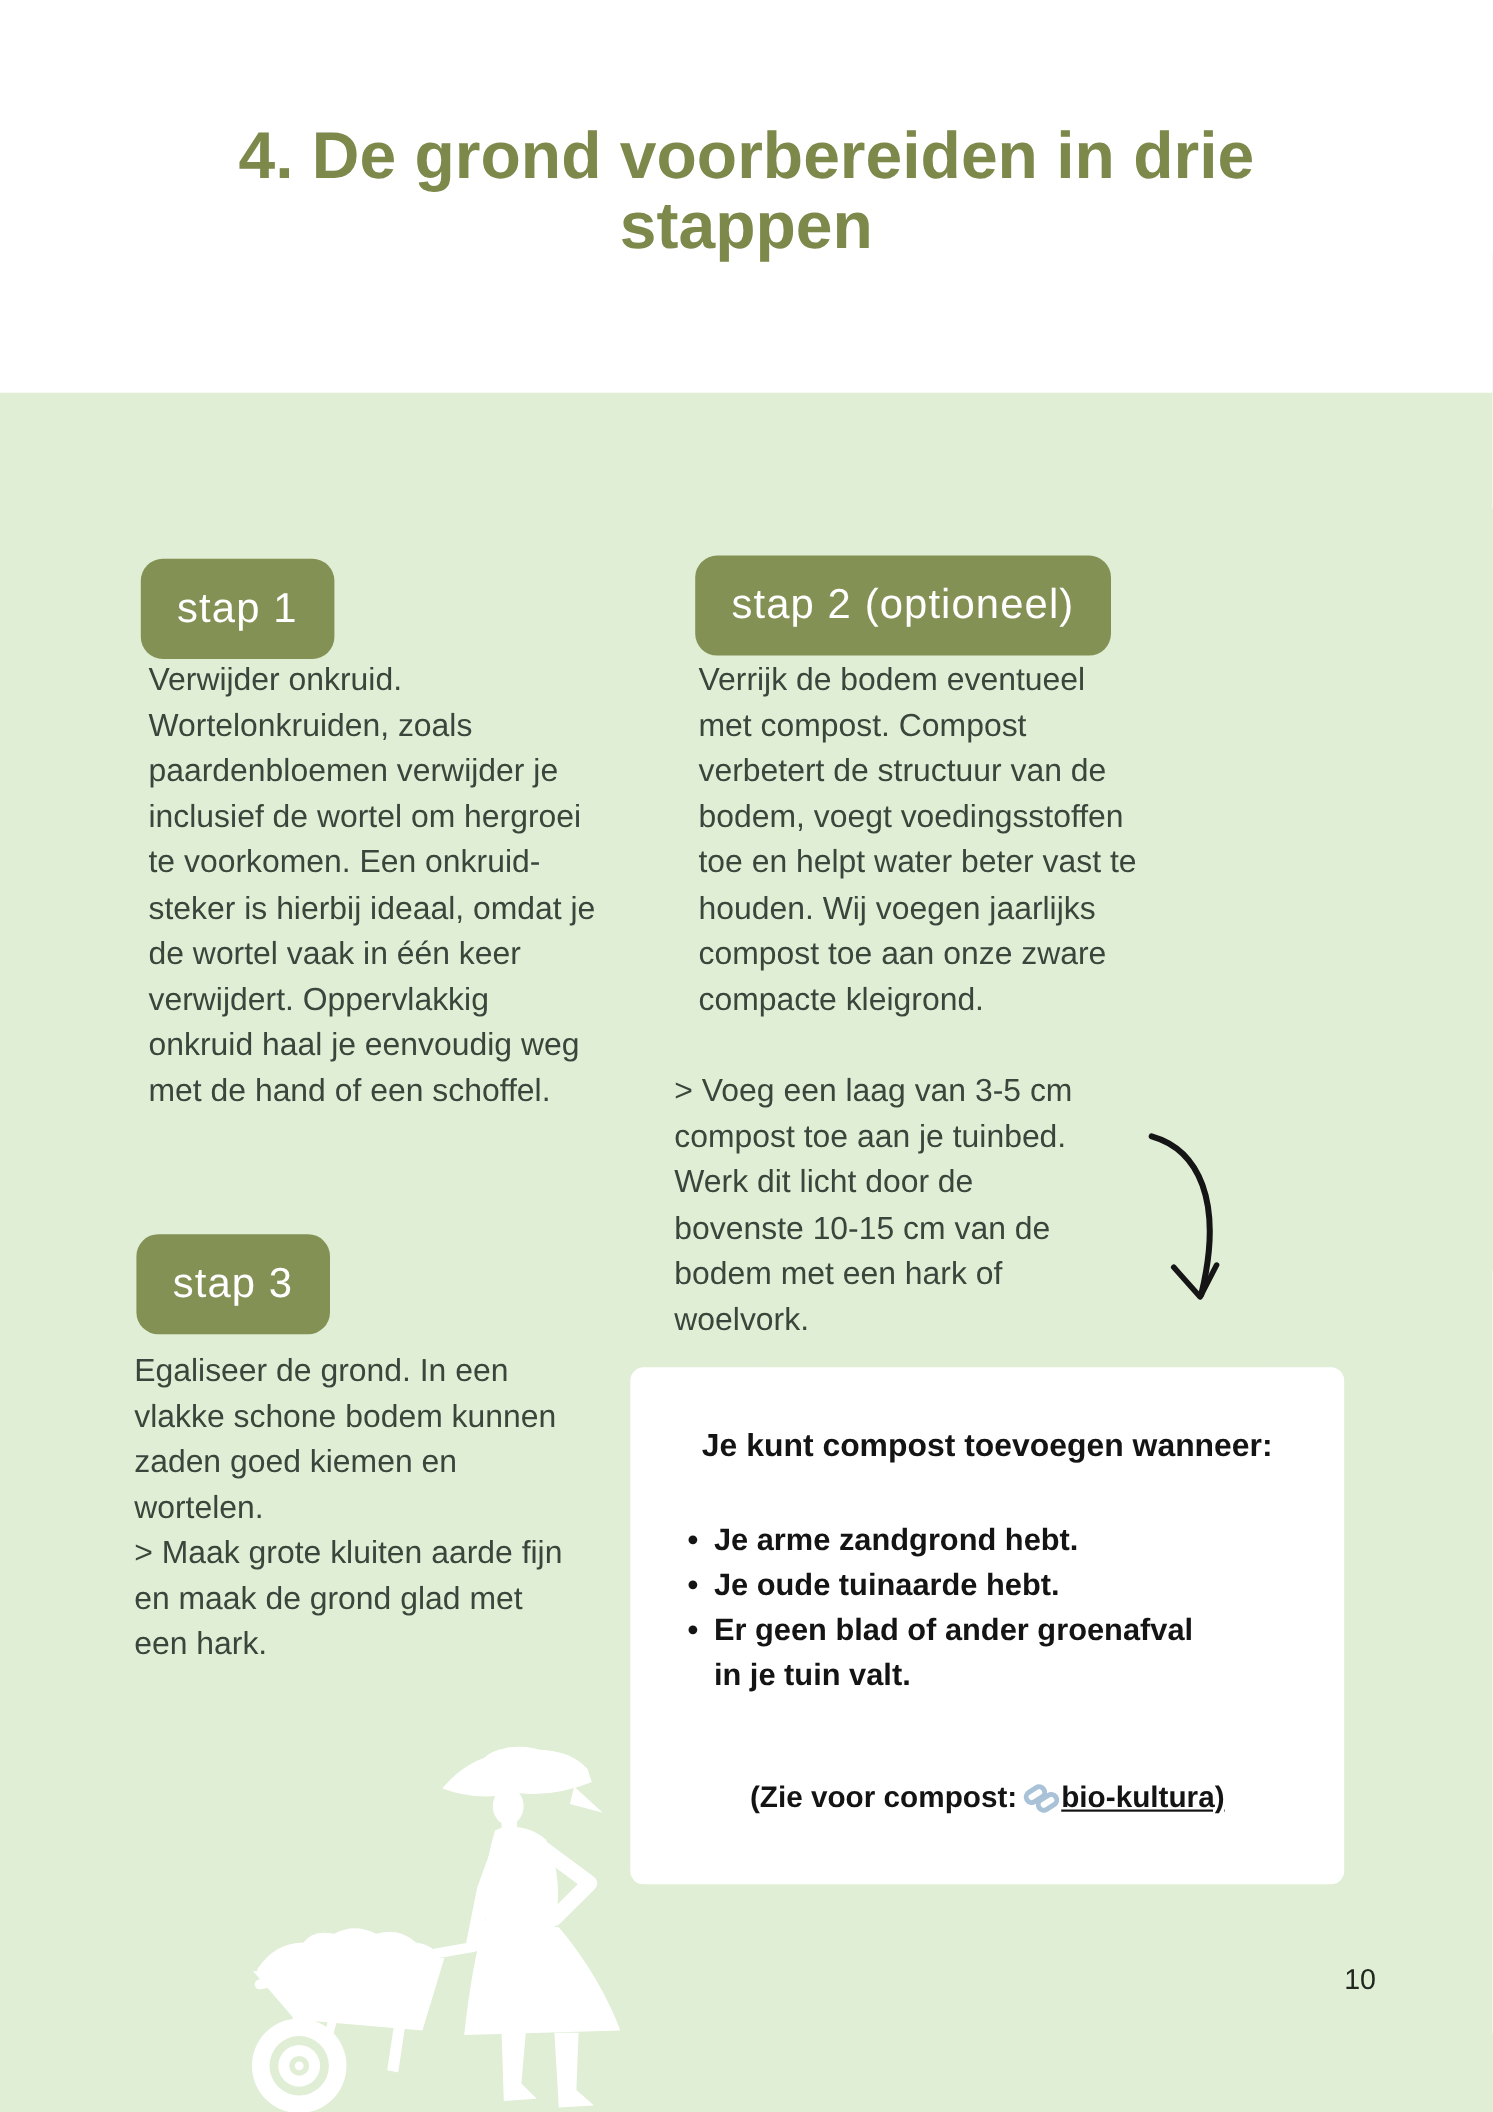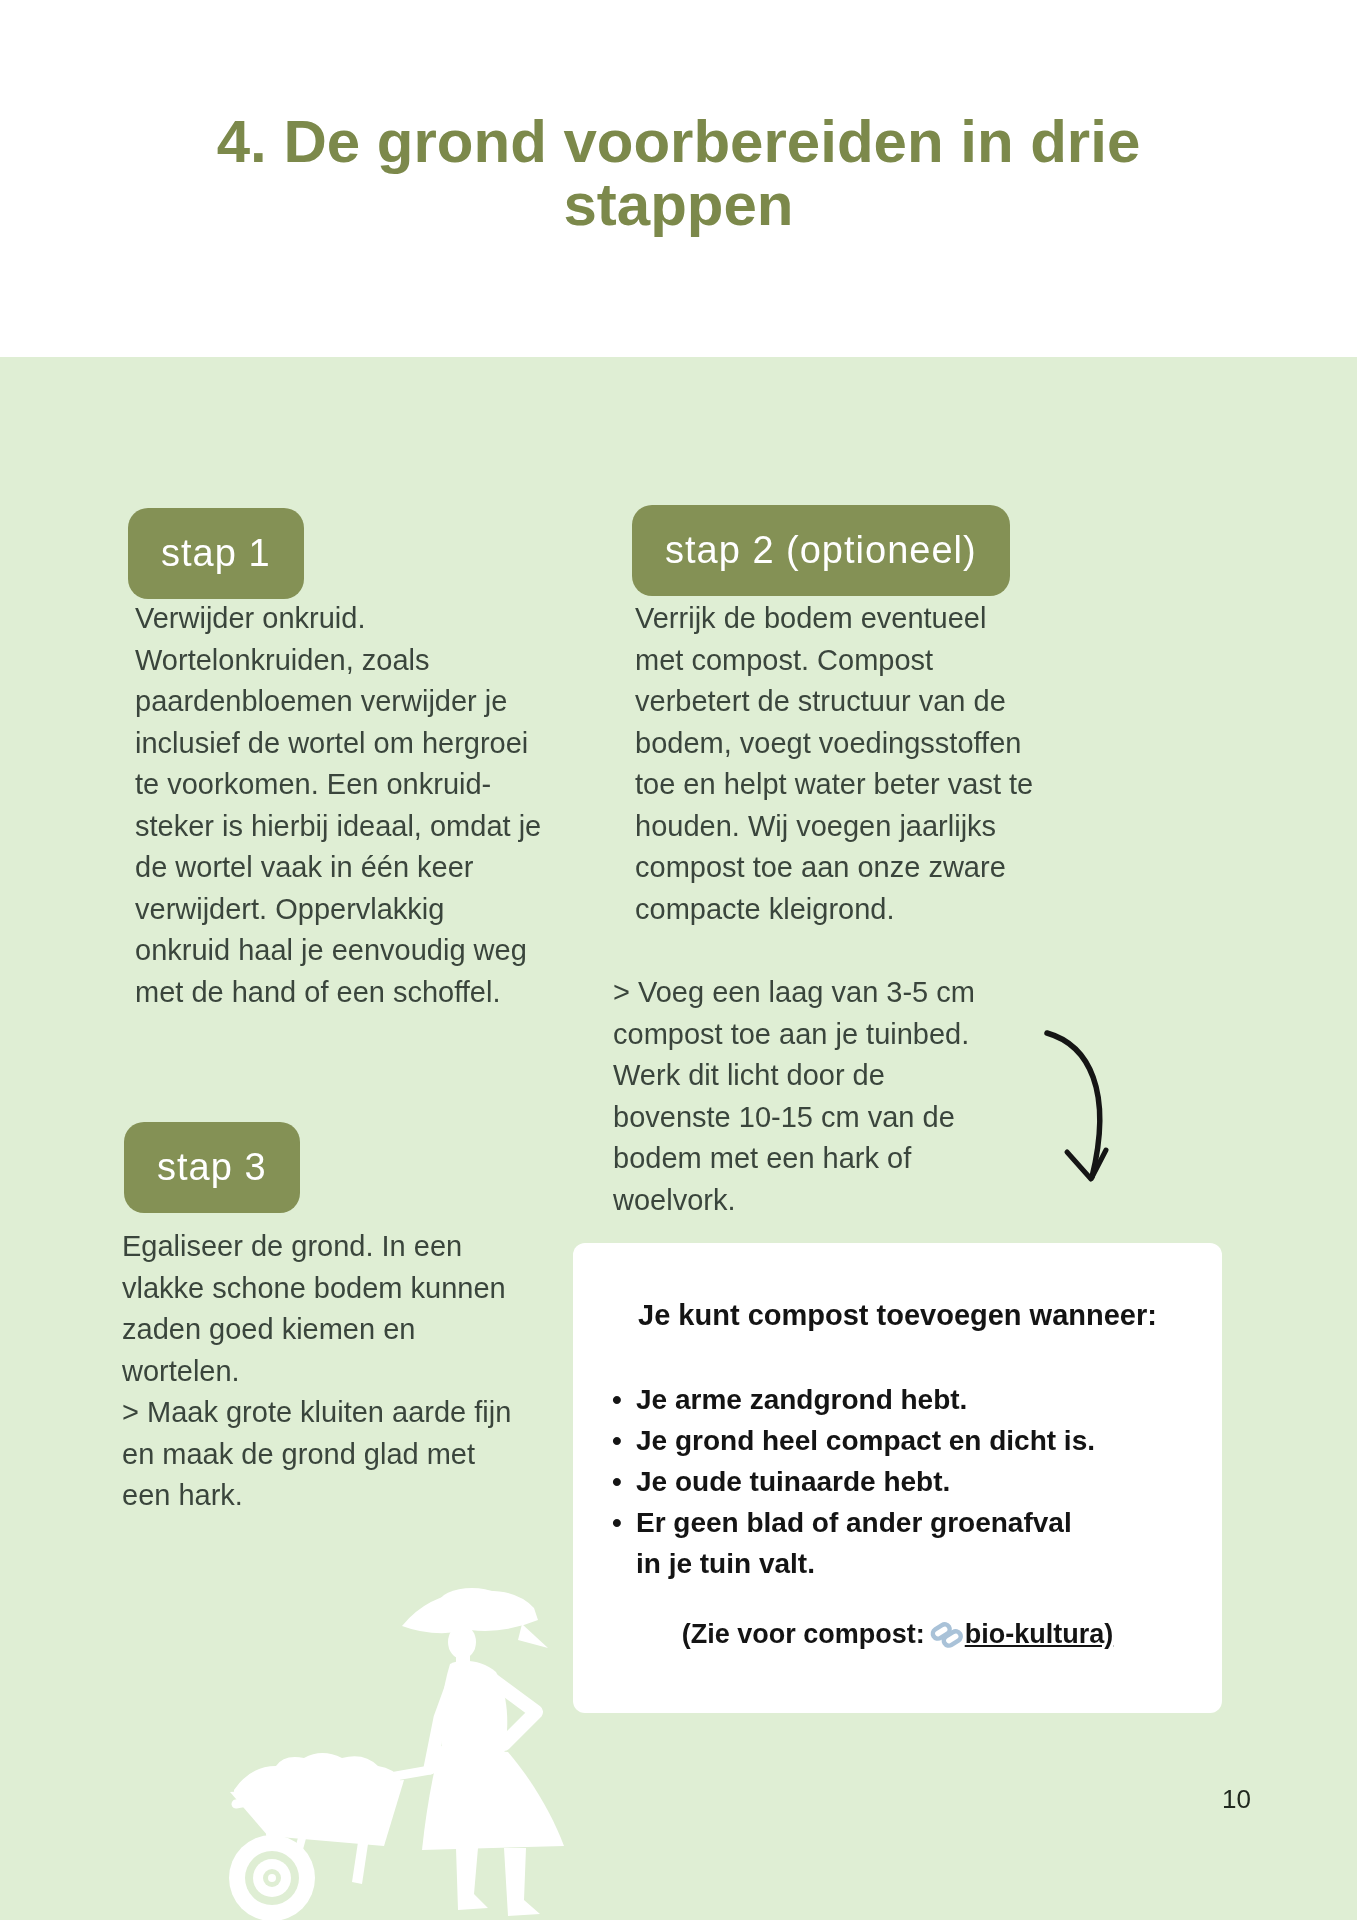--- a/index.html
+++ b/index.html
@@ -28,21 +28,21 @@
   .par-step3{left:122px;top:1226px;width:500px;}
   .arrow{position:absolute;left:1035px;top:1025px;width:100px;height:175px;}
   .card{
     position:absolute;left:573px;top:1243px;width:649px;height:470px;
     background:#ffffff;border-radius:12px;
   }
   .card-title{
     position:absolute;top:56px;left:0;width:100%;text-align:center;
     font-size:29px;font-weight:bold;color:#141414;white-space:nowrap;
   }
-  .bullets{position:absolute;left:37px;top:136px;margin:0;padding:0;list-style:none;width:560px;}
+  .bullets{position:absolute;left:50px;top:136px;margin:0;padding:0;list-style:none;width:560px;}
   .bullets li{
     position:relative;padding-left:26px;font-size:28px;font-weight:bold;
     color:#141414;line-height:41px;white-space:pre-line;
   }
   .bullets li::before{content:"\2022";position:absolute;left:2px;top:0;}
   .link-line{
     position:absolute;top:376px;left:0;width:100%;
     display:flex;justify-content:center;align-items:center;
     font-size:27px;font-weight:bold;color:#141414;
   }
@@ -103,21 +103,20 @@
     <svg width="100" height="175" viewBox="0 0 100 175" fill="none" xmlns="http://www.w3.org/2000/svg">
       <path d="M12,8 C54,20 78,66 57,152" stroke="#151515" stroke-width="5.5" stroke-linecap="round"></path>
       <path d="M32,127 L56,154 L71,125" stroke="#151515" stroke-width="5" stroke-linecap="round" stroke-linejoin="round"></path>
     </svg>
   </div>
 
   <div class="card">
     <div class="card-title">Je kunt compost toevoegen wanneer:</div>
     <ul class="bullets">
       <li><span>Je arme zandgrond hebt.</span></li>
-      <li><span>Je grond heel compact en dicht is.</span></li>
       <li><span>Je oude tuinaarde hebt.</span></li>
       <li><span>Er geen blad of ander groenafval
 in je tuin valt.</span></li>
     </ul>
     <div class="link-line">
       <span>(Zie voor compost:</span>
         <span class="link-icon">
           <svg width="34" height="30" viewBox="0 0 34 30" fill="none" xmlns="http://www.w3.org/2000/svg">
         <rect x="2" y="12" width="18" height="10" rx="5" transform="rotate(-32 2 12)" stroke="#a9c2d8" stroke-width="4.5"></rect>
         <rect x="13" y="19" width="18" height="10" rx="5" transform="rotate(-32 13 19)" stroke="#a9c2d8" stroke-width="4.5"></rect>

